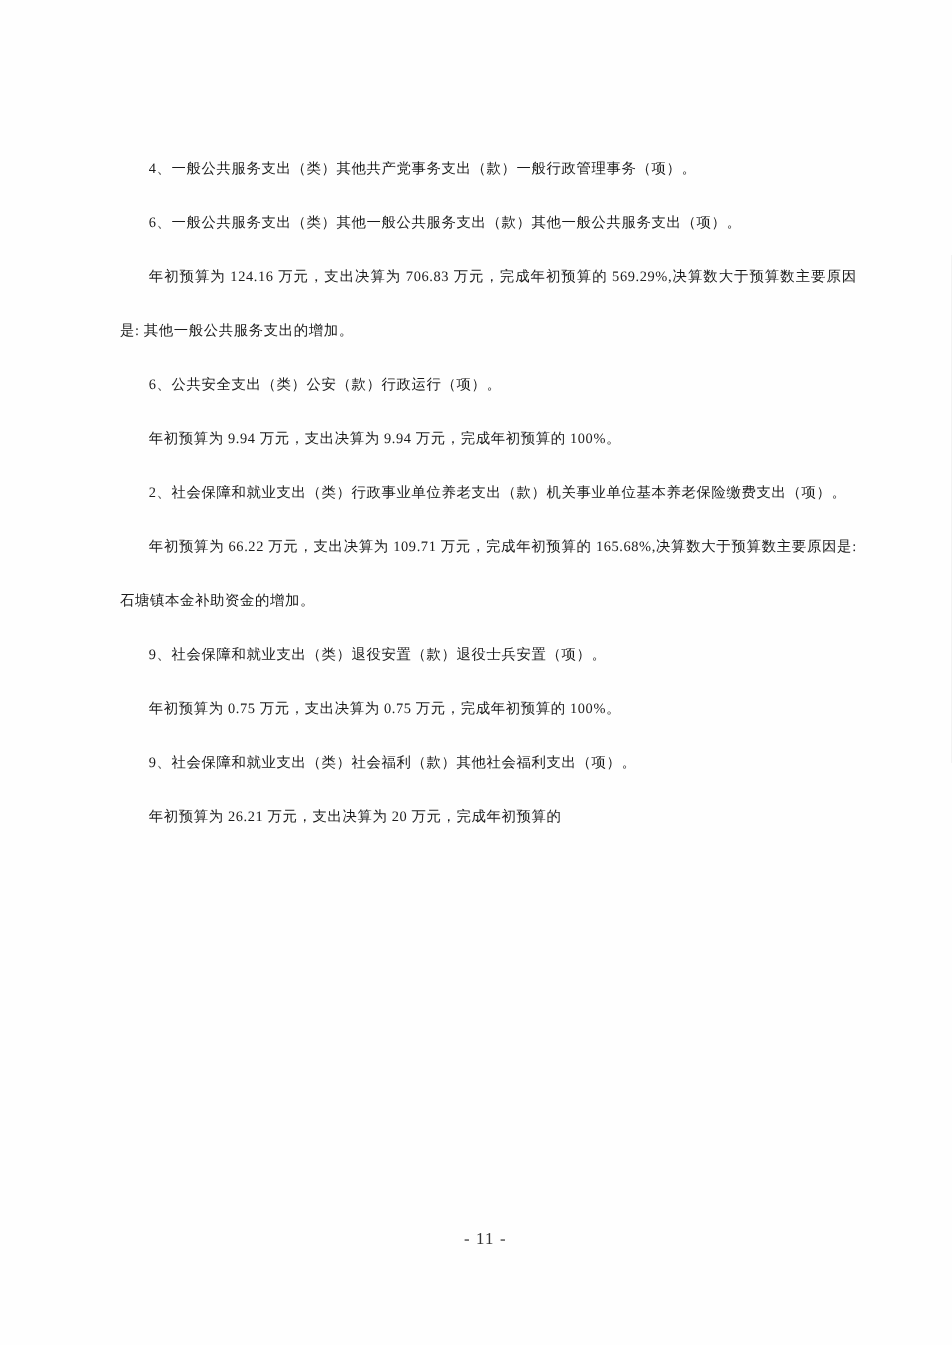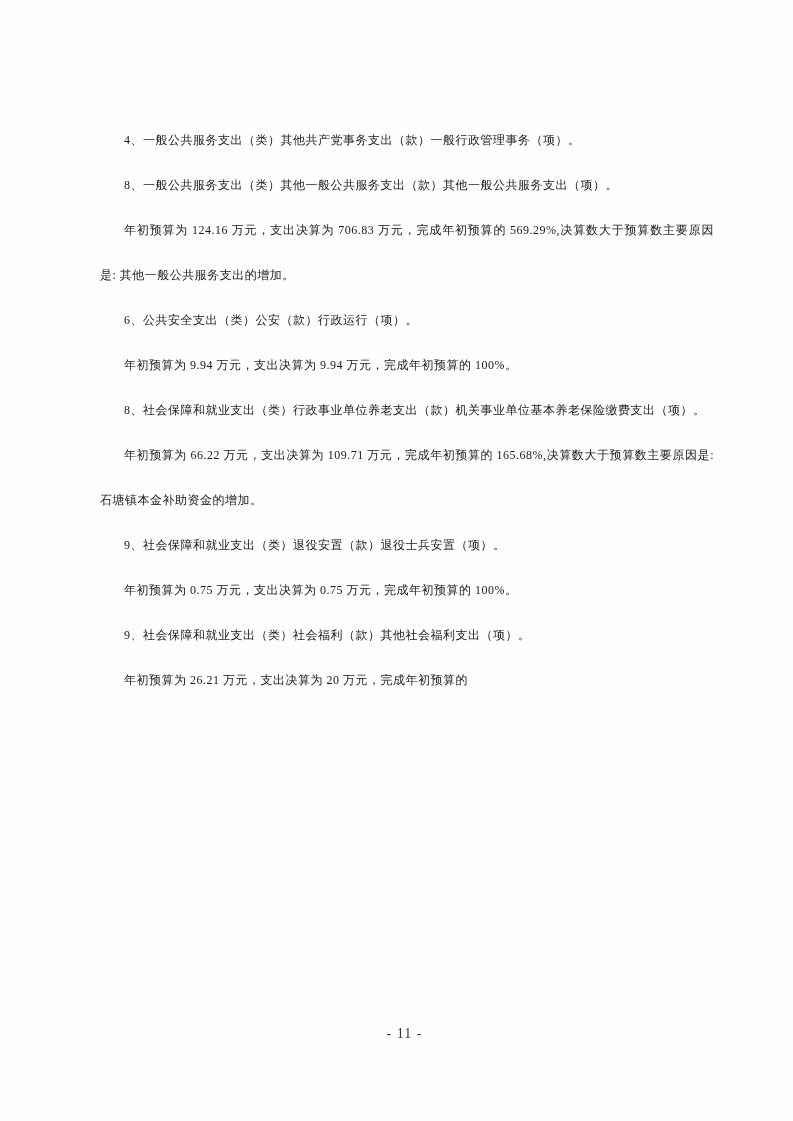--- a/index.html
+++ b/index.html
@@ -42,25 +42,25 @@
     color: #333;
     letter-spacing: 1px;
   }
 </style>
 </head>
 <body>
 
 <div class="page">
   <div class="content">
     <p>4、一般公共服务支出（类）其他共产党事务支出（款）一般行政管理事务（项）。</p>
-    <p>8、一般公共服务支出（类）其他一般公共服务支出（款）其他一般公共服务支出（项）。</p>
+    <p>6、一般公共服务支出（类）其他一般公共服务支出（款）其他一般公共服务支出（项）。</p>
     <p>年初预算为 124.16 万元，支出决算为 706.83 万元，完成年初预算的 569.29%,决算数大于预算数主要原因是: 其他一般公共服务支出的增加。</p>
     <p>6、公共安全支出（类）公安（款）行政运行（项）。</p>
     <p>年初预算为 9.94 万元，支出决算为 9.94 万元，完成年初预算的 100%。</p>
-    <p>8、社会保障和就业支出（类）行政事业单位养老支出（款）机关事业单位基本养老保险缴费支出（项）。</p>
+    <p>2、社会保障和就业支出（类）行政事业单位养老支出（款）机关事业单位基本养老保险缴费支出（项）。</p>
     <p>年初预算为 66.22 万元，支出决算为 109.71 万元，完成年初预算的 165.68%,决算数大于预算数主要原因是: 石塘镇本金补助资金的增加。</p>
     <p>9、社会保障和就业支出（类）退役安置（款）退役士兵安置（项）。</p>
     <p>年初预算为 0.75 万元，支出决算为 0.75 万元，完成年初预算的 100%。</p>
     <p>9、社会保障和就业支出（类）社会福利（款）其他社会福利支出（项）。</p>
     <p>年初预算为 26.21 万元，支出决算为 20 万元，完成年初预算的</p>
   </div>
   <div class="page-number">- 11 -</div>
 </div>
 
 </body></html>

